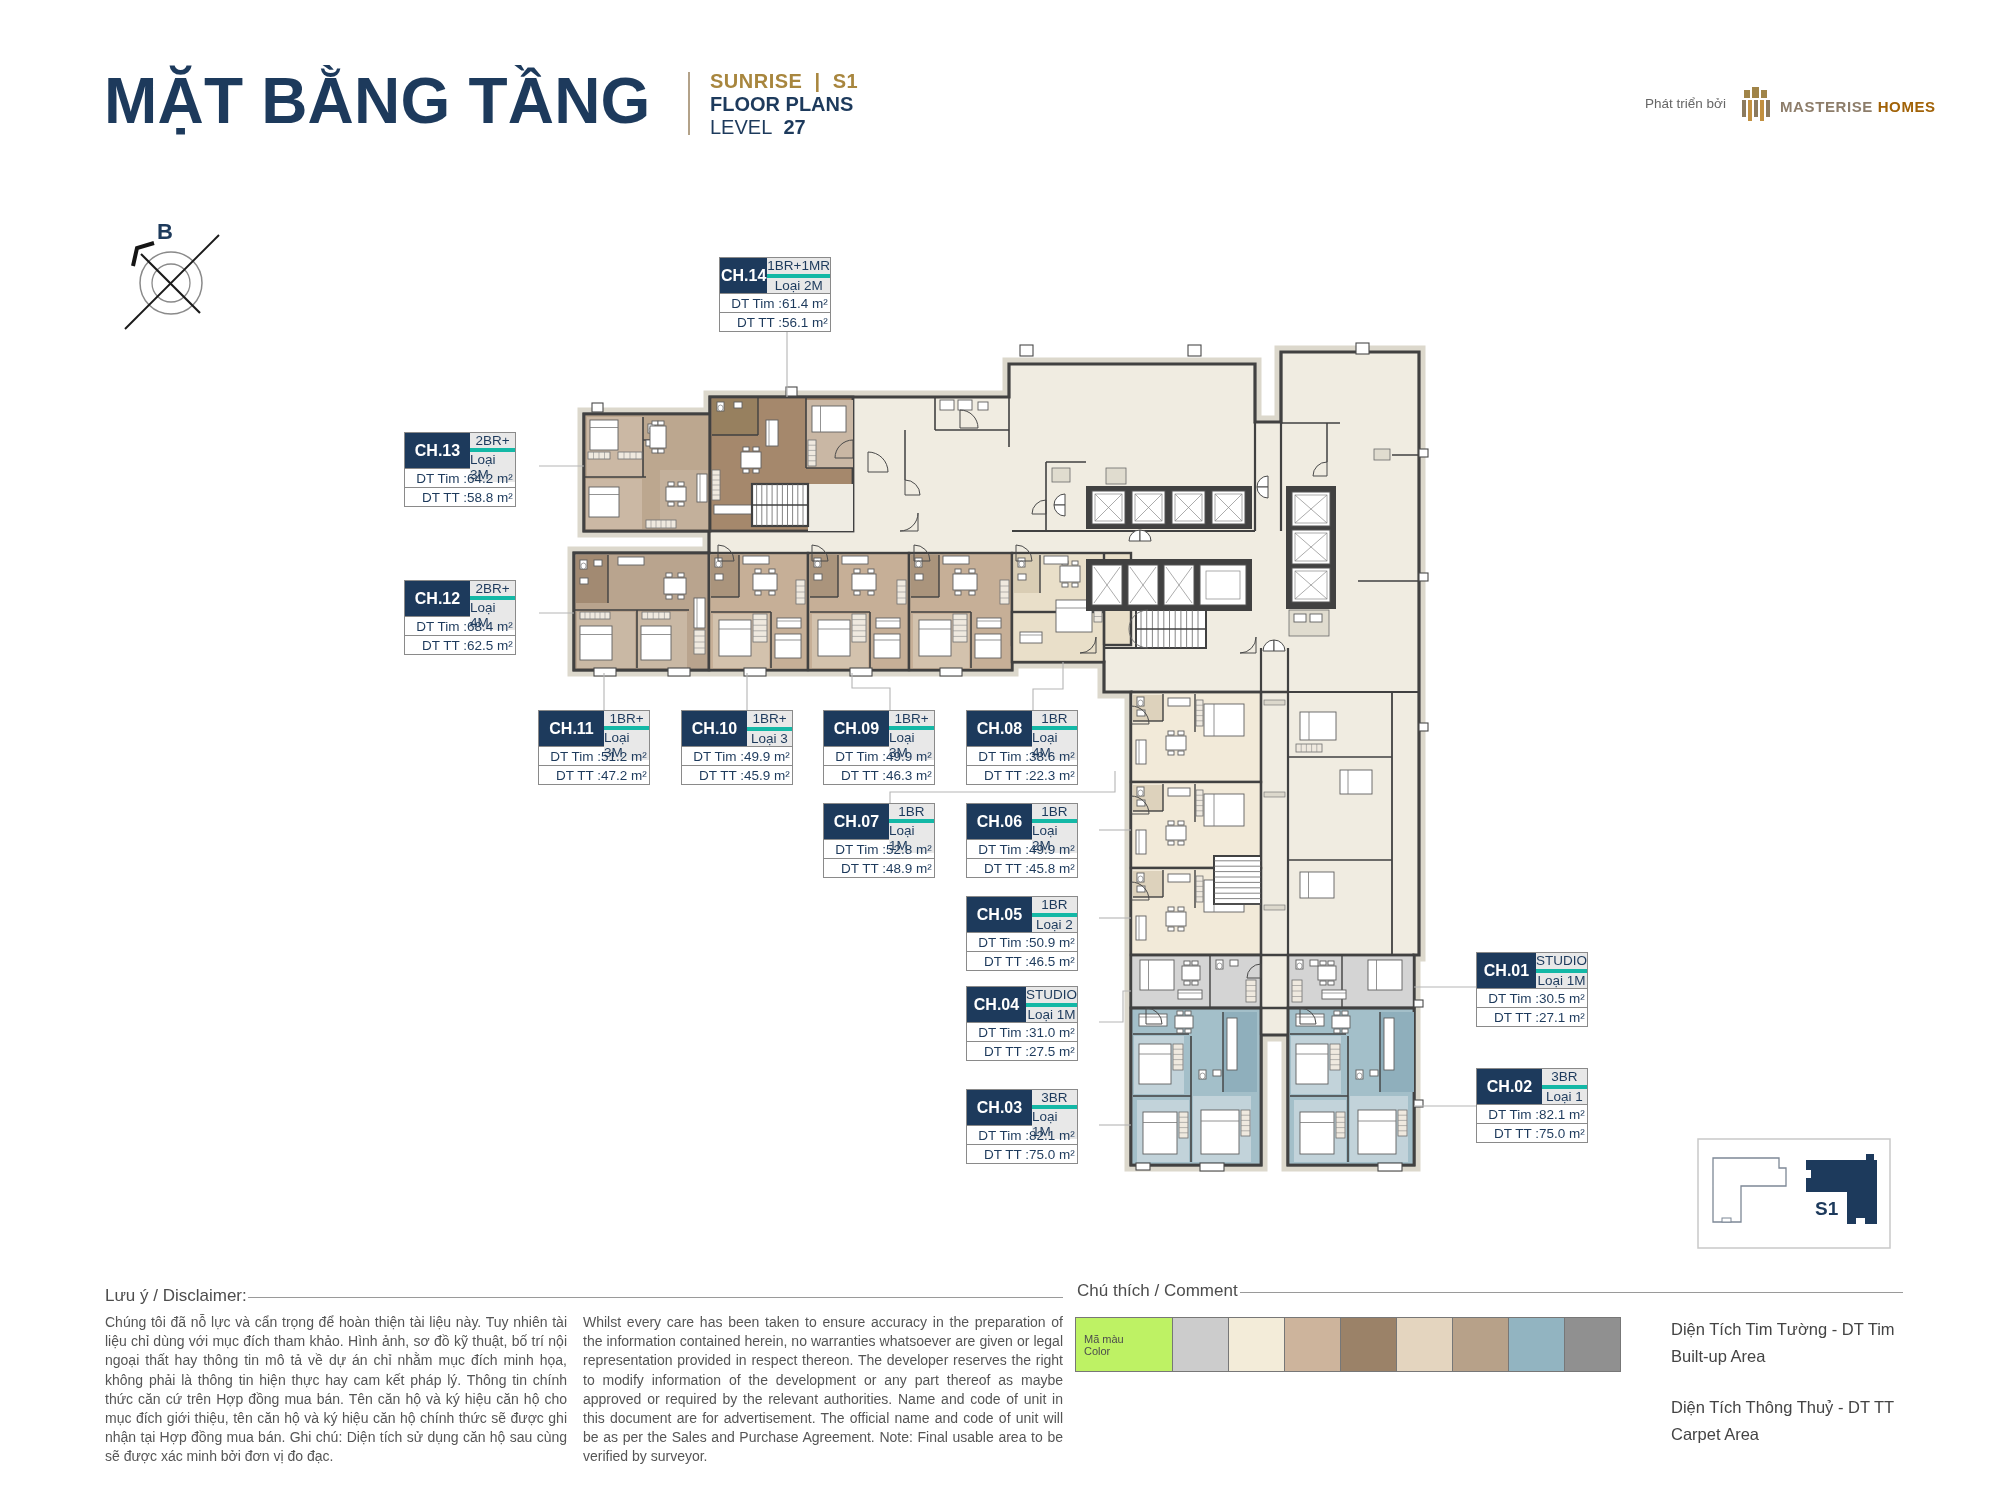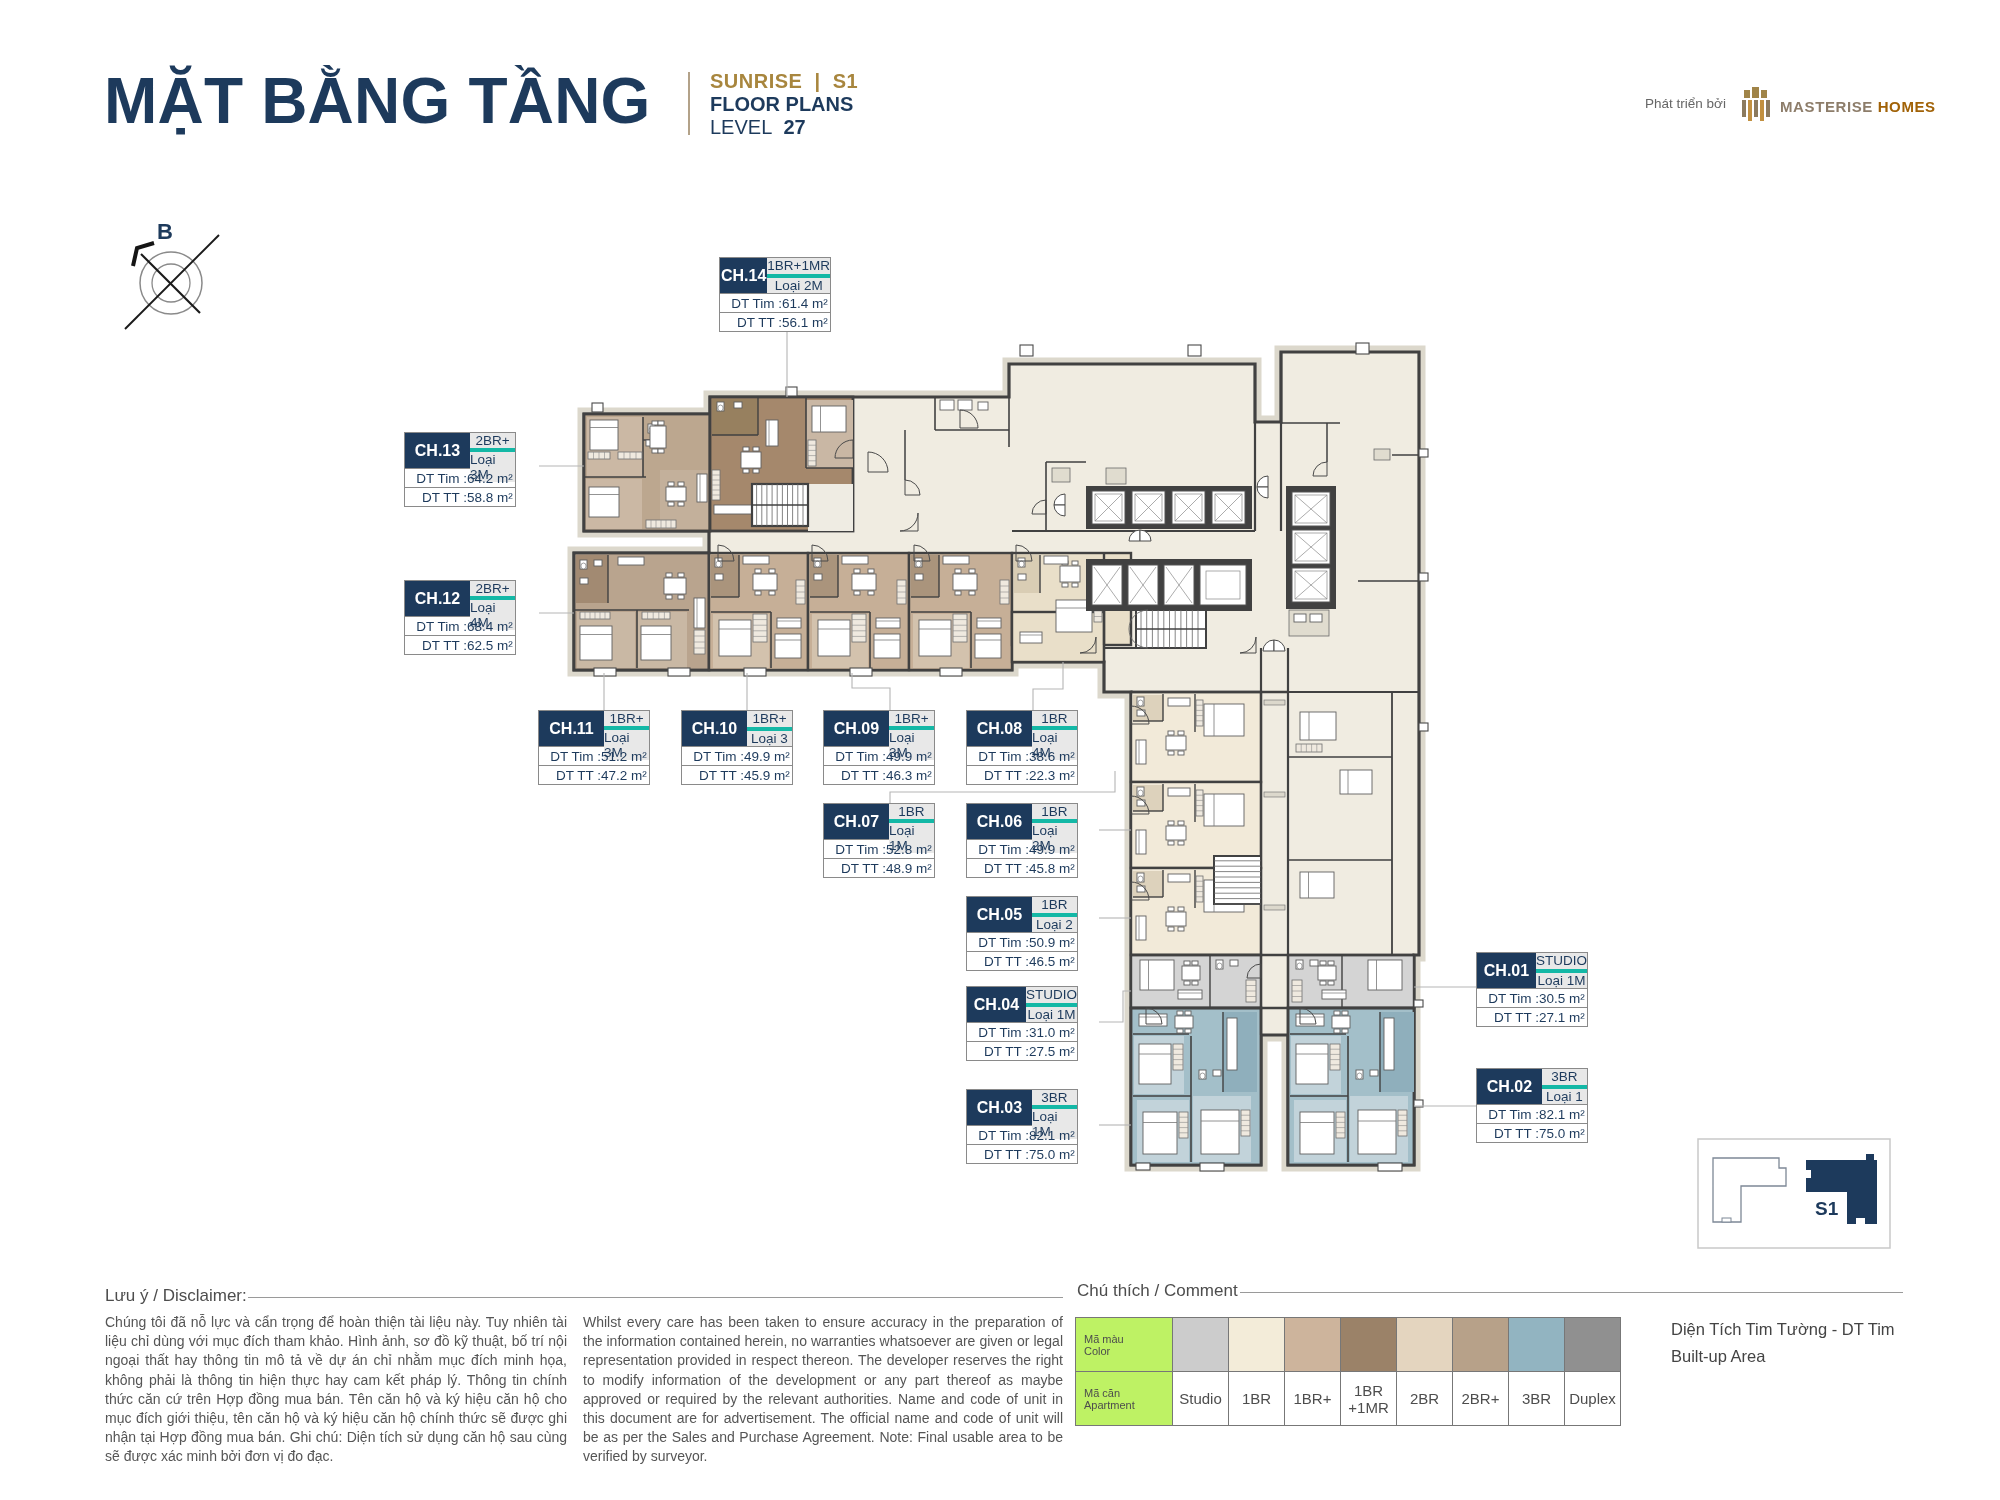--- a/index.html
+++ b/index.html
@@ -1005,34 +1005,24 @@
           <td class="lgh">Mã màu<br>Color</td>
           <td style="background:#cccccc"></td>
           <td style="background:#f3ecd9"></td>
           <td style="background:#cdb49c"></td>
           <td style="background:#9b8268"></td>
           <td style="background:#e4d5bf"></td>
           <td style="background:#b7a189"></td>
           <td style="background:#92b4c1"></td>
           <td style="background:#909090"></td>
         </tr>
-<tr>
-          <td class="lgh">Mã căn<br>Apartment</td>
-          <td class="lgl">Studio</td>
-          <td class="lgl">1BR</td>
-          <td class="lgl">1BR+</td>
-          <td class="lgl">1BR<br>+1MR</td>
-          <td class="lgl">2BR</td>
-          <td class="lgl">2BR+</td>
-          <td class="lgl">3BR</td>
-          <td class="lgl">Duplex</td>
-        </tr>
 </tbody>
     </table>
 
 <div style="position:absolute;left:1671px;top:1316px;font-size:16.5px;color:#444;line-height:27px">Diện Tích Tim Tường - DT Tim<br>Built-up Area</div>
+<div style="position:absolute;left:1671px;top:1394px;font-size:16.5px;color:#444;line-height:27px">Diện Tích Thông Thuỷ - DT TT<br>Carpet Area</div>
 
 <div style="position:absolute;left:105px;top:1286px;font-size:17px;color:#4d4d4d">Lưu ý / Disclaimer:</div>
 <div style="position:absolute;left:248px;top:1297px;width:815px;border-top:1.5px solid #9a9a9a"></div>
 
 <div class="disc" style="left:105px;width:462px">Chúng tôi đã nỗ lực và cẩn trọng để hoàn thiện tài liệu này. Tuy nhiên tài liệu chỉ dùng với mục đích tham khảo. Hình ảnh, sơ đồ kỹ thuật, bố trí nội ngoại thất hay thông tin mô tả về dự án chỉ nhằm mục đích minh họa, không phải là thông tin hiện thực hay cam kết pháp lý. Thông tin chính thức căn cứ trên Hợp đồng mua bán. Tên căn hộ và ký hiệu căn hộ cho mục đích giới thiệu, tên căn hộ và ký hiệu căn hộ chính thức sẽ được ghi nhận tại Hợp đồng mua bán. Ghi chú: Diện tích sử dụng căn hộ sau cùng sẽ được xác minh bởi đơn vị đo đạc.</div>
 
 <div class="disc" style="left:583px;width:480px">Whilst every care has been taken to ensure accuracy in the preparation of the information contained herein, no warranties whatsoever are given or legal representation provided in respect thereon. The developer reserves the right to modify information of the development or any part thereof as maybe approved or required by the relevant authorities. Name and code of unit in this document are for advertisement. The official name and code of unit will be as per the Sales and Purchase Agreement. Note: Final usable area to be verified by surveyor.</div>
 </div>
 </body></html>

